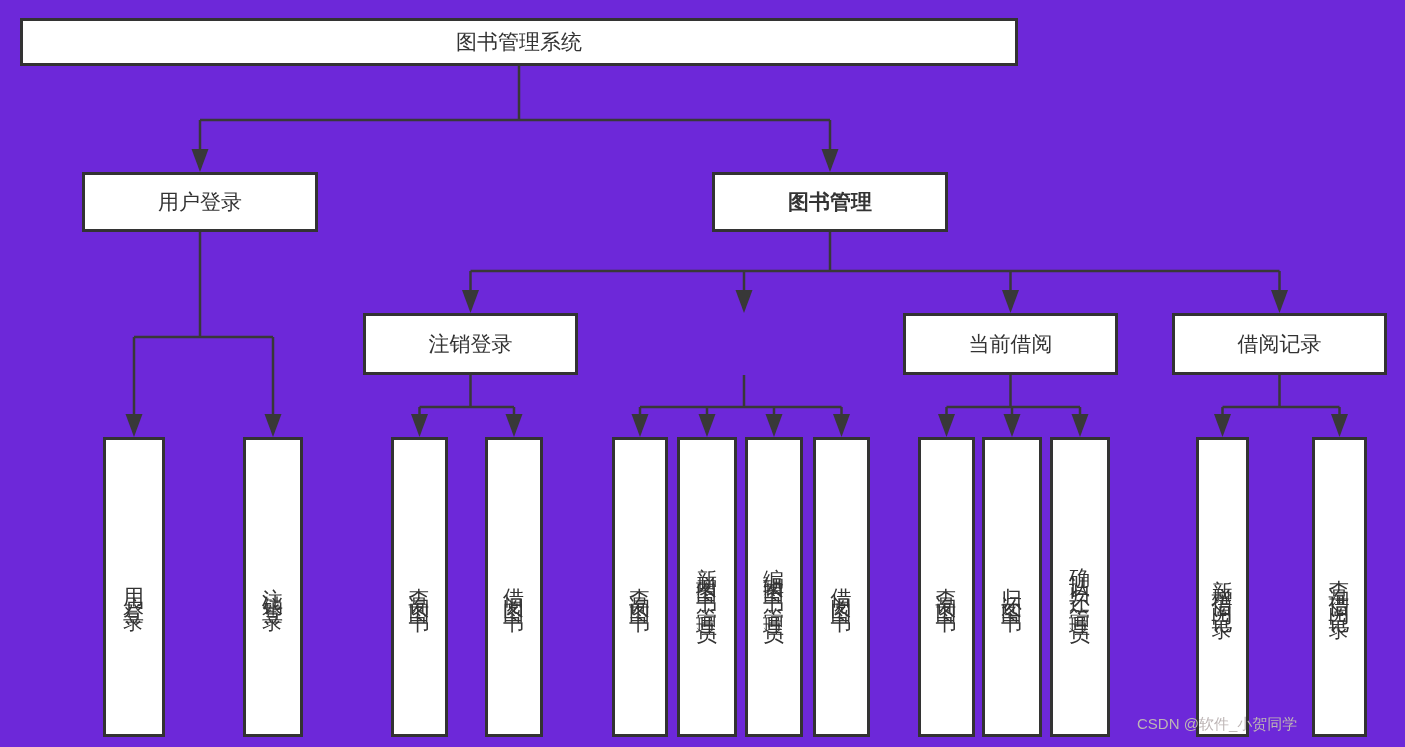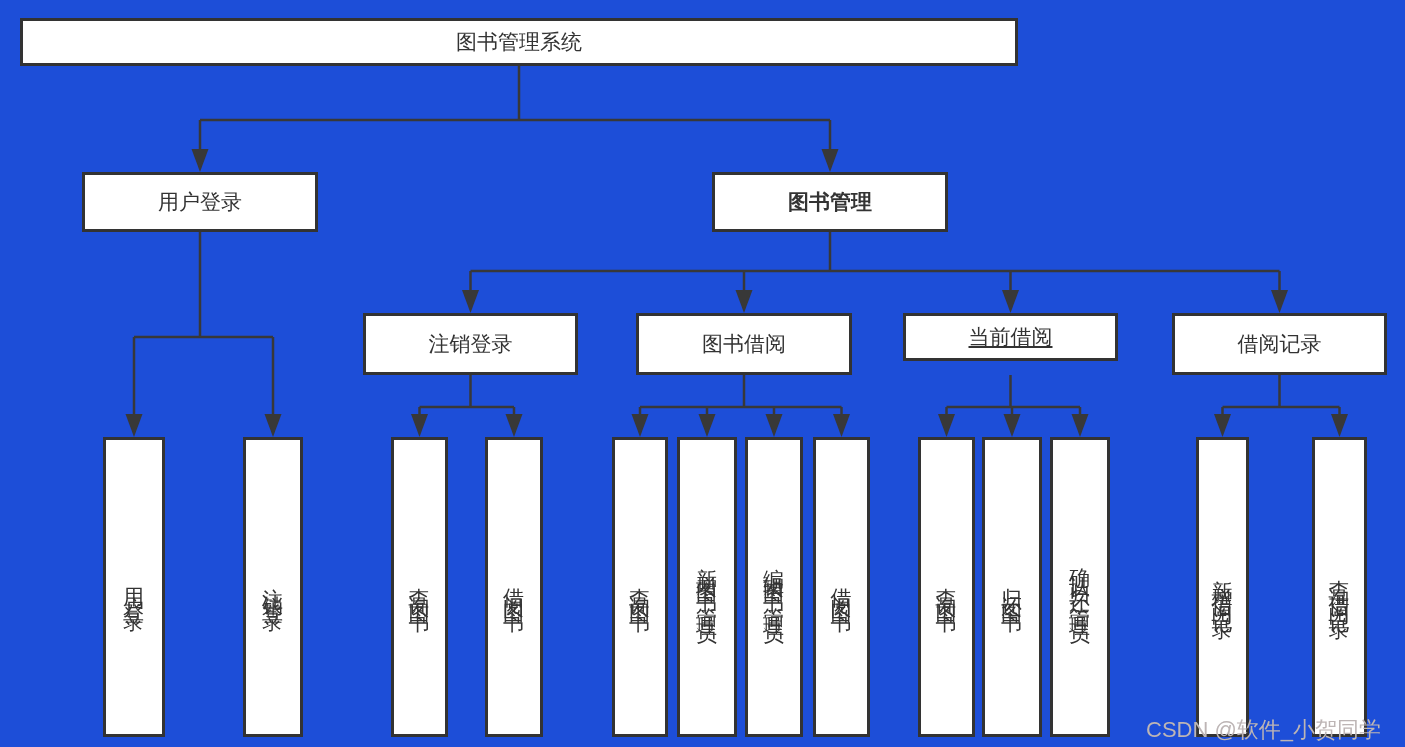--- a/index.html
+++ b/index.html
@@ -5,21 +5,21 @@
   html, body {
     margin: 0;
     padding: 0;
     background: #ffffff;
     font-family: "Liberation Sans", "DejaVu Sans", sans-serif;
   }
   #canvas {
     position: relative;
     width: 1405px;
     height: 747px;
-    background: #1d4ed8;
+    background: #6d28d9;
     overflow: hidden;
   }
   #connectors {
     position: absolute;
     left: 0; top: 0;
     width: 1405px;
     height: 747px;
   }
   .box {
     position: absolute;
@@ -41,25 +41,24 @@
     white-space: normal;
     letter-spacing: 8px;
     line-height: 1;
     font-size: 21px;
   }
   #watermark {
     position: absolute;
     left: 1137px;
     top: 715px;
     width: 220px;
-    font-size: 22px;
+    font-size: 15px;
     color: #bdb5b5;
     white-space: nowrap;
     z-index: 5;
-    margin-left: 9px;
   }
 </style>
 </head>
 <body>
 
 <div id="canvas">
 
   <svg id="connectors" viewBox="0 0 1405 747" xmlns="http://www.w3.org/2000/svg">
     <g stroke="#383838" stroke-width="2.5" fill="none">
 
@@ -107,24 +106,21 @@
   <div class="box" style="left:82px; top:172px; width:236px; height:60px;">
     <span class="lbl">用户登录</span>
   </div>
   <div class="box" style="left:712px; top:172px; width:236px; height:60px;font-weight:bold;">
     <span class="lbl">图书管理</span>
   </div>
 
   <div class="box" style="left:363px; top:313px; width:215px; height:62px;">
     <span class="lbl">注销登录</span>
   </div>
-  <div class="box" style="left:636px; top:313px; width:216px; height:62px;">
-    <span class="lbl">图书借阅</span>
-  </div>
-  <div class="box" style="left:903px; top:313px; width:215px; height:48px;text-decoration:underline;">
+  <div class="box" style="left:903px; top:313px; width:215px; height:62px;">
     <span class="lbl">当前借阅</span>
   </div>
   <div class="box" style="left:1172px; top:313px; width:215px; height:62px;">
     <span class="lbl">借阅记录</span>
   </div>
 
   <div class="box leaf" style="left:103px; top:437px; width:62px; height:300px;">
     <span class="lbl">用户登录</span>
   </div>
   <div class="box leaf" style="left:243px; top:437px; width:60px; height:300px;">

